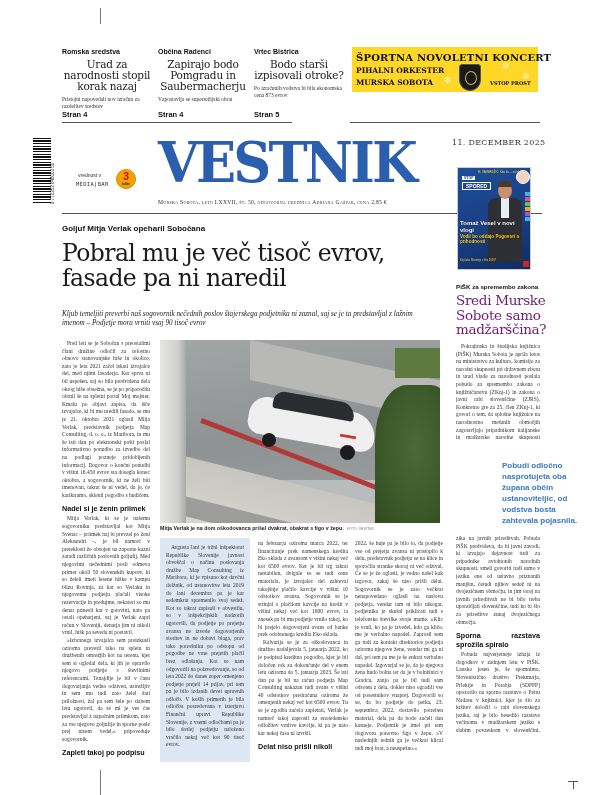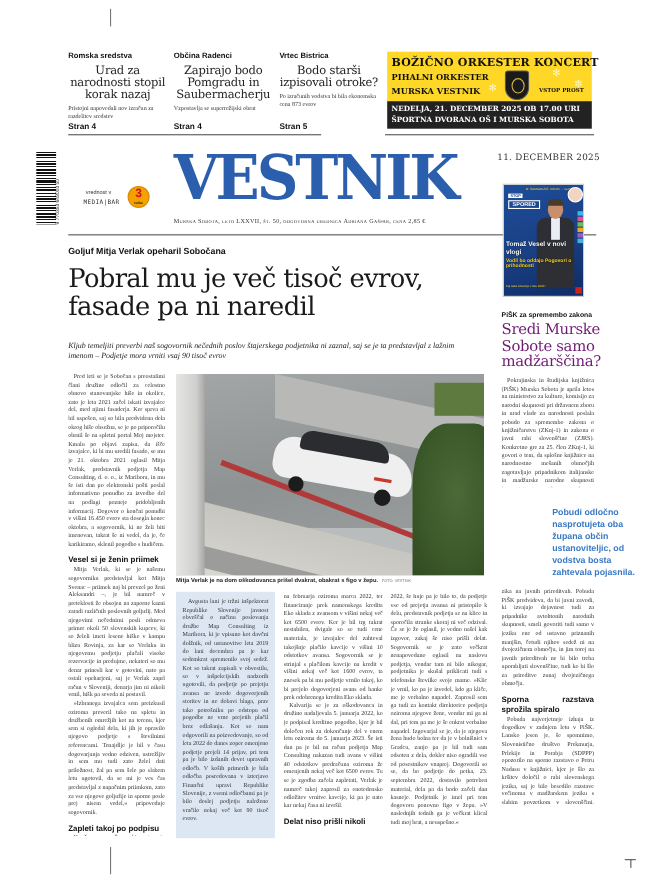--- a/index.html
+++ b/index.html
@@ -144,29 +144,25 @@
     <div class="page">Stran 5</div>
   </div>
 </div>
 <div class="teaser-rule"></div>
 
 <div class="ad">
   <div class="ad-top">
     <span class="star" style="left:150px;top:14px;">✻</span>
     <span class="star" style="left:170px;top:24px;">✼</span>
     <span class="star" style="left:92px;top:28px;">✻</span>
-    <div class="l1">BOŽIČNO ORKESTER KONCERT</div>
+    <div class="l1">ŠPORTNA NOVOLETNI KONCERT</div>
     <div class="l2">PIHALNI ORKESTER</div>
-    <div class="l3">MURSKA VESTNIK</div>
+    <div class="l3">MURSKA SOBOTA</div>
     <div class="crest"></div>
     <div class="free">VSTOP PROST</div>
-  </div>
-  <div class="ad-bottom">
-    <div class="d1">NEDELJA, 21. DECEMBER 2025 OB 17.00 URI</div>
-    <div class="d2">ŠPORTNA DVORANA OŠ I MURSKA SOBOTA</div>
   </div>
 </div>
 <div class="ad-rule"></div>
 
 <div class="barcode"></div>
 <div class="barcode-num">9 770353 648003 50</div>
 <div class="mb-label">vrednost v</div>
 <div class="mb-logo">MEDIA|BAR</div>
 <div class="mb-badge">
   <span class="n">3</span>
@@ -202,21 +198,21 @@
   <div class="foot">Kaj čaka Slovenijo v letu 2026?</div>
   <div class="red"></div>
 </div>
 
 <div class="kicker-main">Goljuf Mitja Verlak opeharil Sobočana</div>
 <h1 class="headline" style="font-weight:normal;">Pobral mu je več tisoč evrov, fasade pa ni naredil</h1>
 <div class="deck">Kljub temeljiti preverbi naš sogovornik nečednih poslov štajerskega podjetnika ni zaznal, saj se je ta predstavljal z lažnim imenom – Podjetje mora vrniti vsaj 90 tisoč evrov</div>
 
 <div class="col col1">
   <p>Pred leti se je Sobočan s preostalimi člani družine odločil za celostno obnovo stanovanjske hiše in okolice, zato je leta 2021 začel iskati izvajalce del, med njimi fasaderja. Ker sprva ni bil uspešen, saj so bila predvidena dela okrog hiše obsežna, se je po priporočilu obrnil še na spletni portal Moj mojster. Kmalu po objavi zapisa, da išče izvajalce, ki bi mu uredili fasado, se mu je 21. oktobra 2021 oglasil Mitja Verlak, predstavnik podjetja Map Consulting, d. o. o., iz Maribora, in mu še isti dan po elektronski pošti poslal informativno ponudbo za izvedbo del na podlagi pozneje pridobljenih informacij. Dogovor o končni ponudbi v višini 16.450 evrov sta dosegla konec oktobra, a sogovornik, ki ne želi biti imenovan, takrat še ni vedel, da je, če karikiramo, sklenil pogodbo s hudičem.</p>
-  <div class="subhead">Vesel si je ženin priimek</div>
+  <div class="subhead">Nadel si je ženin priimek</div>
   <p>Mitja Verlak, ki se je našemu sogovorniku predstavljal kot Mitja Svenac – priimek naj bi prevzel po ženi Aleksandri –, je bil namreč v preteklosti že obsojen na zaporne kazni zaradi različnih poslovnih goljufij. Med njegovimi nečednimi posli odmeva primer okoli 50 slovenskih kupcev, ki so želeli imeti lesene hiške v kampu blizu Rovinja, za kar so Verlaku in njegovemu podjetju plačali visoke rezervacije in predujme, nekateri so mu denar prinesli kar v gotovini, nato pa ostali opeharjeni, saj je Verlak zaprl račun v Sloveniji, denarja jim ni nikoli vrnil, hišk pa seveda ni postavil.</p>
   <p>»Izbranega izvajalca sem preizkusil oziroma preveril tako na spletu in družbenih omrežjih kot na terenu, kjer sem si ogledal dela, ki jih je opravilo njegovo podjetje s številnimi referencami. Tenajdlje je bil v času dogovarjanja vedno odziven, ustrežljiv in sem mu tudi zato želel dati priložnost, žal pa sem šele po slabem letu ugotovil, da se mi je ves čas predstavljal z napačnim priimkom, zato za vse njegove goljufije in sporne posle prej nisem vedel,« pripoveduje sogovornik.</p>
   <div class="subhead">Zapleti takoj po podpisu</div>
   <p>Končna ponudba, ki sta jo oškodovanec in Verlak sklenila, je bila primerna tudi za uveljavljanje kredita in subvencije Eko sklada, za kar je oškodovanec kandidiral. V dogovoru sta strani sklenili časovni načrt, po katerem bi morala biti dela izvedena v februarju oziroma marcu 2022.</p>
 </div>
 
 <div class="photo">
   <div class="road"></div>
   <div class="sidewalk"></div>
   <div class="greenery"></div>

